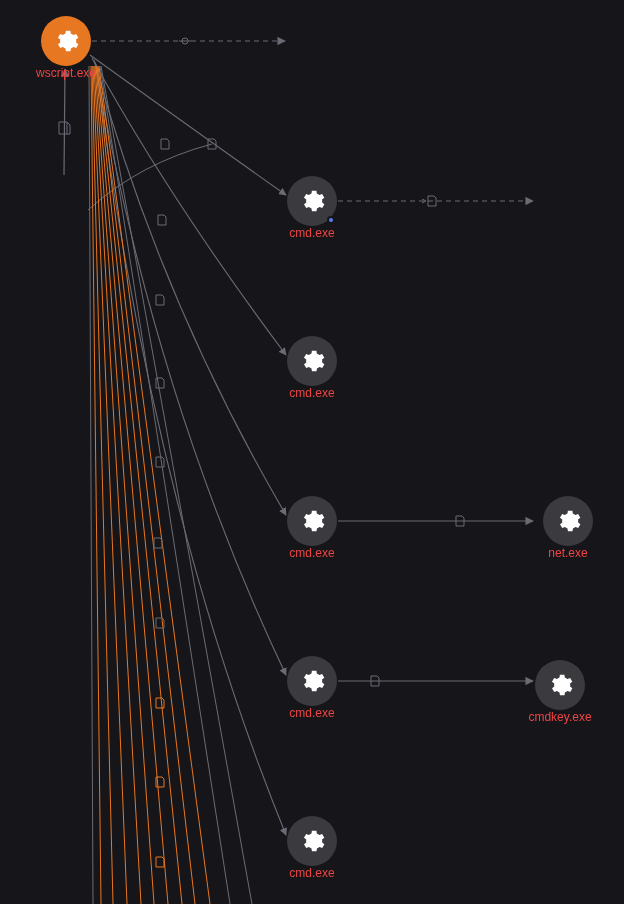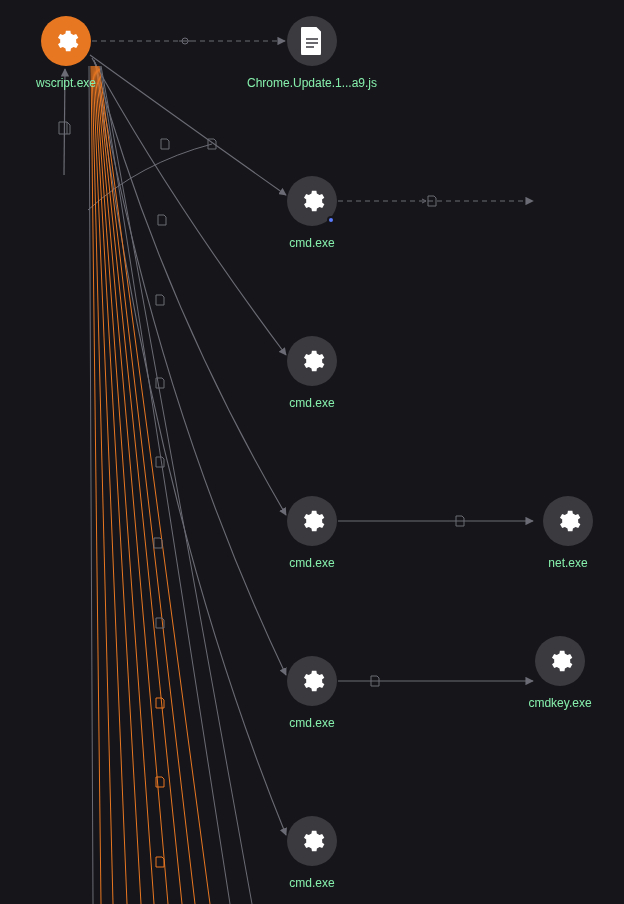--- a/index.html
+++ b/index.html
@@ -40,23 +40,23 @@
       display: flex;
       align-items: center;
       justify-content: center;
       position: relative;
       cursor: pointer;
     }
     .node-circle.highlight {
       background: #e87722;
     }
     .node-label {
-      color: #86efac;
+      color: #ef4444;
       font-size: 12px;
-      margin-top: 10px;
+      margin-top: 0;
       white-space: nowrap;
       text-align: left;
     }
     .gear {
       width: 26px;
       height: 26px;
       fill: #ffffff;
     }
     .file-icon {
       width: 24px;
@@ -158,30 +158,20 @@
 
 <div class="node" style="left:66px; top:16px;">
   <div class="node-circle highlight">
     <svg class="gear" viewBox="0 0 24 24">
           <path d="M12 8a4 4 0 100 8 4 4 0 000-8zm9.4 4a7.5 7.5 0 00-.14-1.4l2.1-1.6-2-3.5-2.5 1a7.6 7.6 0 00-2.4-1.4l-.4-2.6H11.9l-.4 2.6a7.6 7.6 0 00-2.4 1.4l-2.5-1-2 3.5 2.1 1.6A7.5 7.5 0 006.6 12c0 .48.05.95.14 1.4l-2.1 1.6 2 3.5 2.5-1c.72.6 1.53 1.08 2.4 1.4l.4 2.6h4.2l.4-2.6c.87-.32 1.68-.8 2.4-1.4l2.5 1 2-3.5-2.1-1.6c.09-.45.14-.92.14-1.4z"></path>
         </svg>
   </div>
   <div class="node-label">wscript.exe</div>
 </div>
 
-<div class="node" style="left:312px; top:16px;">
-  <div class="node-circle">
-    <svg class="file-icon" viewBox="0 0 24 28">
-          <path d="M4 0h11l5 5v21a2 2 0 01-2 2H4a2 2 0 01-2-2V2a2 2 0 012-2zm11 1v5h5M6 12h12M6 16h12M6 20h8" stroke="#fff" stroke-width="2" fill="none"></path>
-          <path d="M4 0h11l5 5v21a2 2 0 01-2 2H4a2 2 0 01-2-2V2a2 2 0 012-2z" fill="#fff"></path>
-          <path d="M6 12h12M6 16h12M6 20h8" stroke="#3a3a3f" stroke-width="1.5"></path>
-        </svg>
-  </div>
-  <div class="node-label">Chrome.Update.1...a9.js</div>
-</div>
 
 
 <div class="node" style="left:312px; top:176px;">
   <div class="node-circle">
     <svg class="gear" viewBox="0 0 24 24">
           <path d="M12 8a4 4 0 100 8 4 4 0 000-8zm9.4 4a7.5 7.5 0 00-.14-1.4l2.1-1.6-2-3.5-2.5 1a7.6 7.6 0 00-2.4-1.4l-.4-2.6H11.9l-.4 2.6a7.6 7.6 0 00-2.4 1.4l-2.5-1-2 3.5 2.1 1.6A7.5 7.5 0 006.6 12c0 .48.05.95.14 1.4l-2.1 1.6 2 3.5 2.5-1c.72.6 1.53 1.08 2.4 1.4l.4 2.6h4.2l.4-2.6c.87-.32 1.68-.8 2.4-1.4l2.5 1 2-3.5-2.1-1.6c.09-.45.14-.92.14-1.4z"></path>
         </svg>
     <div class="badge-dot"></div>
   </div>
   <div class="node-label">cmd.exe</div>
@@ -217,21 +207,21 @@
 
 <div class="node" style="left:312px; top:656px;">
   <div class="node-circle">
     <svg class="gear" viewBox="0 0 24 24">
           <path d="M12 8a4 4 0 100 8 4 4 0 000-8zm9.4 4a7.5 7.5 0 00-.14-1.4l2.1-1.6-2-3.5-2.5 1a7.6 7.6 0 00-2.4-1.4l-.4-2.6H11.9l-.4 2.6a7.6 7.6 0 00-2.4 1.4l-2.5-1-2 3.5 2.1 1.6A7.5 7.5 0 006.6 12c0 .48.05.95.14 1.4l-2.1 1.6 2 3.5 2.5-1c.72.6 1.53 1.08 2.4 1.4l.4 2.6h4.2l.4-2.6c.87-.32 1.68-.8 2.4-1.4l2.5 1 2-3.5-2.1-1.6c.09-.45.14-.92.14-1.4z"></path>
         </svg>
   </div>
   <div class="node-label">cmd.exe</div>
 </div>
 
-<div class="node" style="left:560px; top:636px;">
+<div class="node" style="left:560px; top:660px;">
   <div class="node-circle">
     <svg class="gear" viewBox="0 0 24 24">
           <path d="M12 8a4 4 0 100 8 4 4 0 000-8zm9.4 4a7.5 7.5 0 00-.14-1.4l2.1-1.6-2-3.5-2.5 1a7.6 7.6 0 00-2.4-1.4l-.4-2.6H11.9l-.4 2.6a7.6 7.6 0 00-2.4 1.4l-2.5-1-2 3.5 2.1 1.6A7.5 7.5 0 006.6 12c0 .48.05.95.14 1.4l-2.1 1.6 2 3.5 2.5-1c.72.6 1.53 1.08 2.4 1.4l.4 2.6h4.2l.4-2.6c.87-.32 1.68-.8 2.4-1.4l2.5 1 2-3.5-2.1-1.6c.09-.45.14-.92.14-1.4z"></path>
         </svg>
   </div>
   <div class="node-label">cmdkey.exe</div>
 </div>
 
 <div class="node" style="left:312px; top:816px;">
   <div class="node-circle">

